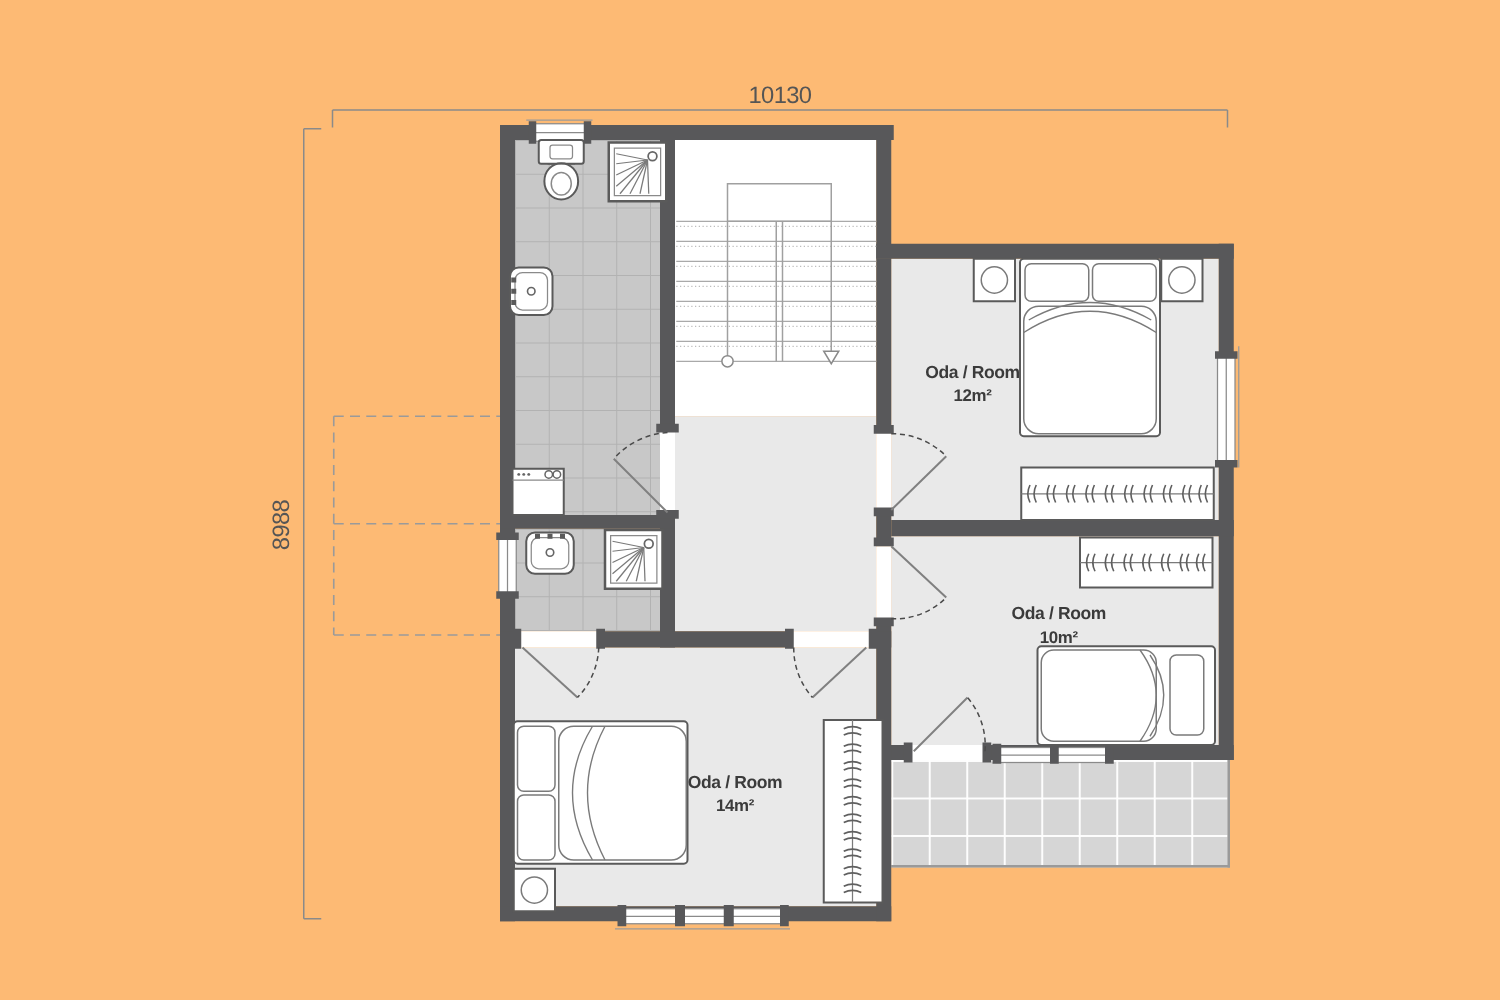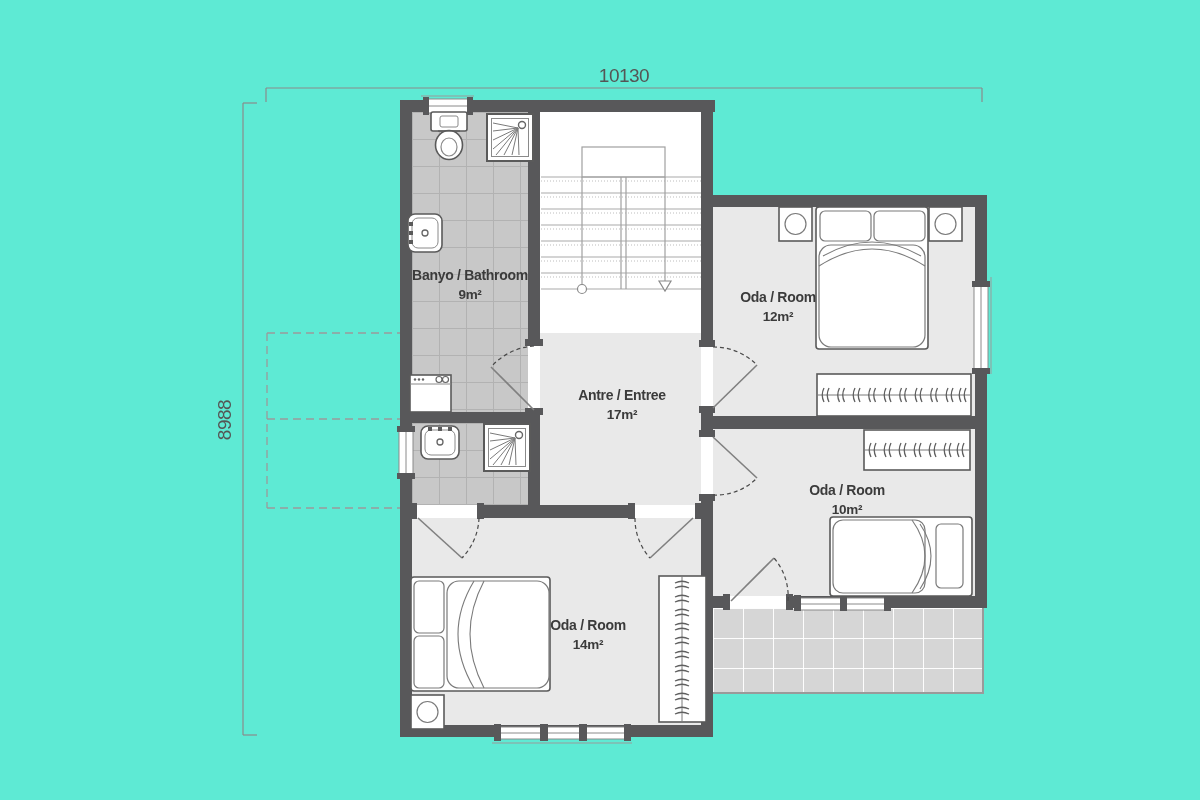--- a/index.html
+++ b/index.html
@@ -1,16 +1,16 @@
 <!DOCTYPE html>
 <html><head>
 <meta charset="utf-8">
 <style>
   html,body{margin:0;padding:0;background:#ffffff;}
-  #plan{position:relative;width:1200px;height:800px;background:#5eead4;overflow:hidden;
+  #plan{position:relative;width:1200px;height:800px;background:#fdba74;overflow:hidden;
         font-family:"Liberation Sans",sans-serif;}
   .wall{position:absolute;background:#58585a;}
   .floor{position:absolute;}
   .floor-room{background:#e9e9e9;}
   .floor-white{background:#ffffff;}
   .floor-tile{
      background-color:#c8c8c8;
      background-image:linear-gradient(#b2b2b2 1px,transparent 1px),
                       linear-gradient(90deg,#b2b2b2 1px,transparent 1px);
      background-size:27px 27px;}
@@ -310,28 +310,20 @@
         <use href="#hanger" transform="translate(682,627) rotate(90)"></use>
       <use href="#hanger" transform="translate(682,641) rotate(90)"></use>
         <use href="#hanger" transform="translate(682,655) rotate(90)"></use>
       <use href="#hanger" transform="translate(682,669) rotate(90)"></use>
         <use href="#hanger" transform="translate(682,683) rotate(90)"></use>
       <use href="#hanger" transform="translate(682,697) rotate(90)"></use>
         <use href="#hanger" transform="translate(682,711) rotate(90)"></use>
     </g>
   </svg>
 
-  <div class="room-label" style="left:390px;top:266px;width:160px;">
-    <span style="display:block">Banyo / Bathroom</span>
-    <span style="display:block" class="area">9m²</span>
-  </div>
-  <div class="room-label" style="left:542px;top:386px;width:160px;">
-    <span style="display:block">Antre / Entree</span>
-    <span style="display:block" class="area">17m²</span>
-  </div>
   <div class="room-label" style="left:698px;top:288px;width:160px;">
     <span style="display:block">Oda / Room</span>
     <span style="display:block" class="area">12m²</span>
   </div>
   <div class="room-label" style="left:767px;top:481px;width:160px;">
     <span style="display:block">Oda / Room</span>
     <span style="display:block" class="area">10m²</span>
   </div>
   <div class="room-label" style="left:508px;top:616px;width:160px;">
     <span style="display:block">Oda / Room</span>

